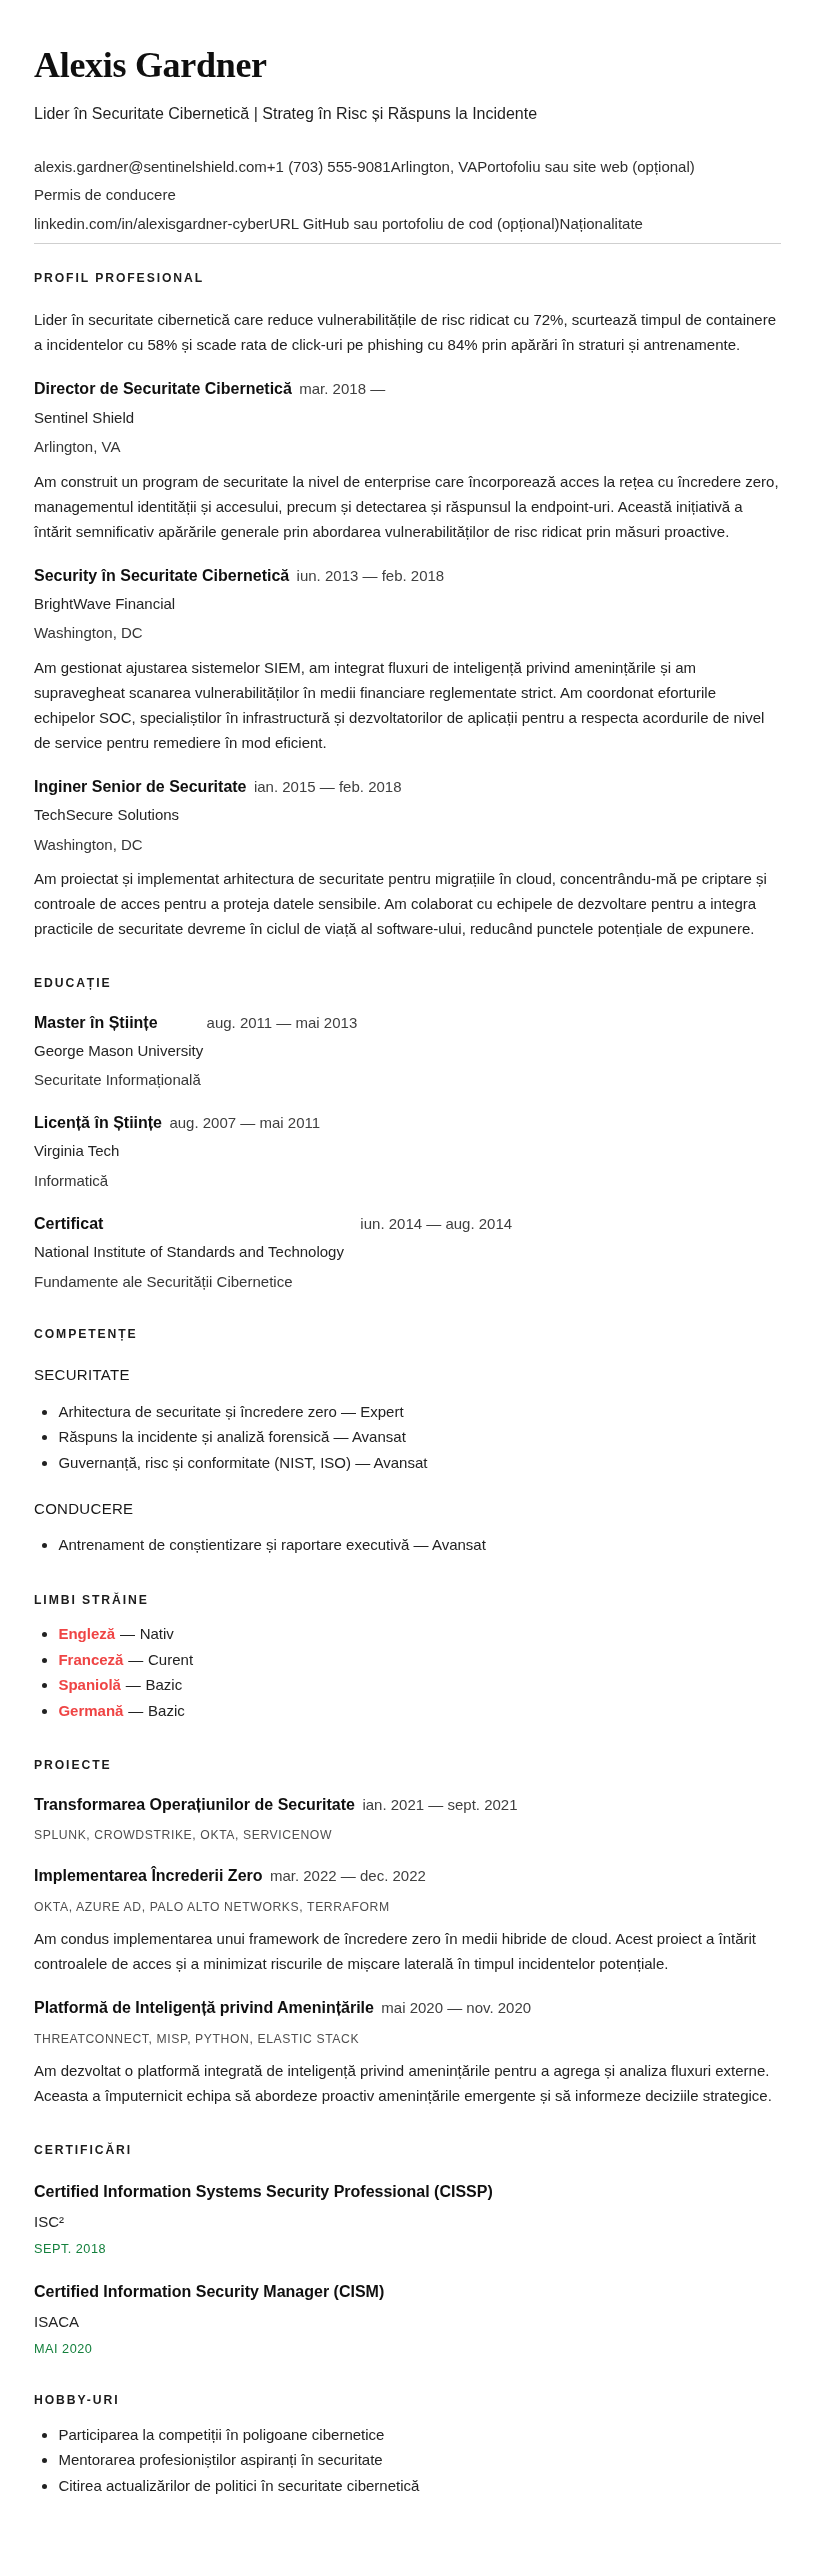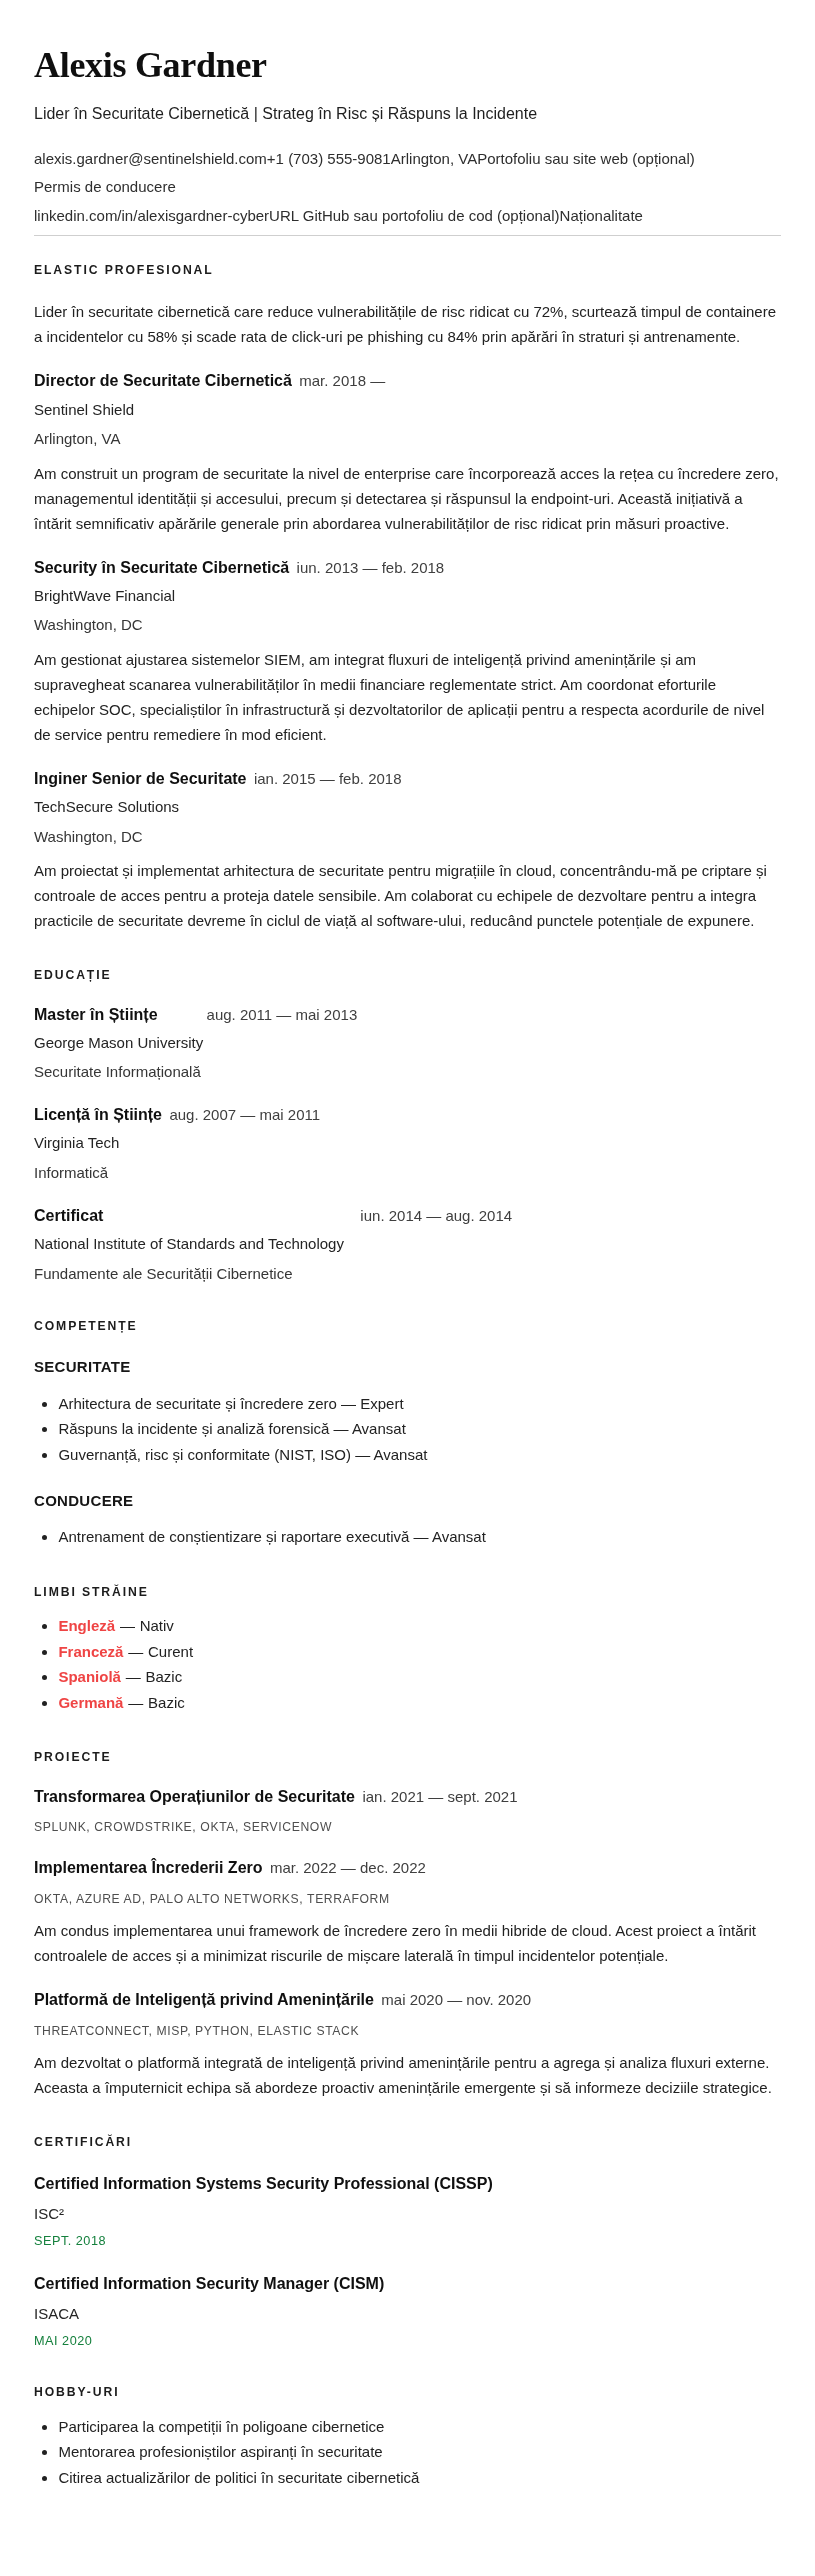--- a/index.html
+++ b/index.html
@@ -29,21 +29,21 @@
     font-size:16px;
     color:#1f1f1f;
     line-height:1.35;
   }
   .contact-row{
     font-size:15px;
     color:#2e2e2e;
     line-height:1.38;
     margin-top:8px;
   }
-  .contact-row.first{margin-top:24px;}
+  .contact-row.first{margin-top:32px;}
   .divider{
     border:none;
     border-top:1.6px solid #cfcfcf;
     margin:8.5px 0 0 0;
   }
   .section-title{
     font-size:12.2px;
     font-weight:700;
     letter-spacing:1.9px;
     color:#1c1c1c;
@@ -96,21 +96,21 @@
   .tools{
     margin-top:12.7px;
     font-size:12.2px;
     letter-spacing:0.6px;
     color:#4e4e4e;
     line-height:1.3;
   }
   .skill-group-title{
     margin-top:23.4px;
     font-size:15px;
-    font-weight:700;
+    font-weight:400;
     letter-spacing:0.3px;
     color:#161616;
     line-height:1.3;
   }
   ul.bullets{
     margin:14px 0 0 0;
     padding-left:24.4px;
     list-style:disc;
   }
   ul.bullets li{
@@ -150,21 +150,21 @@
   <div class="tagline">Lider în Securitate Cibernetică | Strateg în Risc și Răspuns la Incidente</div>
 
   <div class="contact-row first"><span>alexis.gardner@sentinelshield.com</span><span>+1 (703) 555-9081</span><span>Arlington, VA</span><span>Portofoliu sau site web (opțional)</span></div>
 
   <div class="contact-row"><span>Permis de conducere</span></div>
 
   <div class="contact-row"><span>linkedin.com/in/alexisgardner-cyber</span><span>URL GitHub sau portofoliu de cod (opțional)</span><span>Naționalitate</span></div>
 
   <hr class="divider">
 
-  <div class="section-title after-divider">ELASTIC PROFESIONAL</div>
+  <div class="section-title after-divider">PROFIL PROFESIONAL</div>
   <div class="summary">Lider în securitate cibernetică care reduce vulnerabilitățile de risc ridicat cu 72%, scurtează timpul de containere a incidentelor cu 58% și scade rata de click-uri pe phishing cu 84% prin apărări în straturi și antrenamente.</div>
 
 
   <div class="entry">
     <div class="entry-title-row">
       <span class="entry-title">Director de Securitate Cibernetică</span><span class="entry-dates">mar. 2018 —</span>
     </div>
     <div class="entry-sub">Sentinel Shield</div>
     <div class="entry-sub2">Arlington, VA</div>
     <div class="entry-desc">Am construit un program de securitate la nivel de enterprise care încorporează acces la rețea cu încredere zero, managementul identității și accesului, precum și detectarea și răspunsul la endpoint-uri. Această inițiativă a întărit semnificativ apărările generale prin abordarea vulnerabilităților de risc ridicat prin măsuri proactive.</div>

